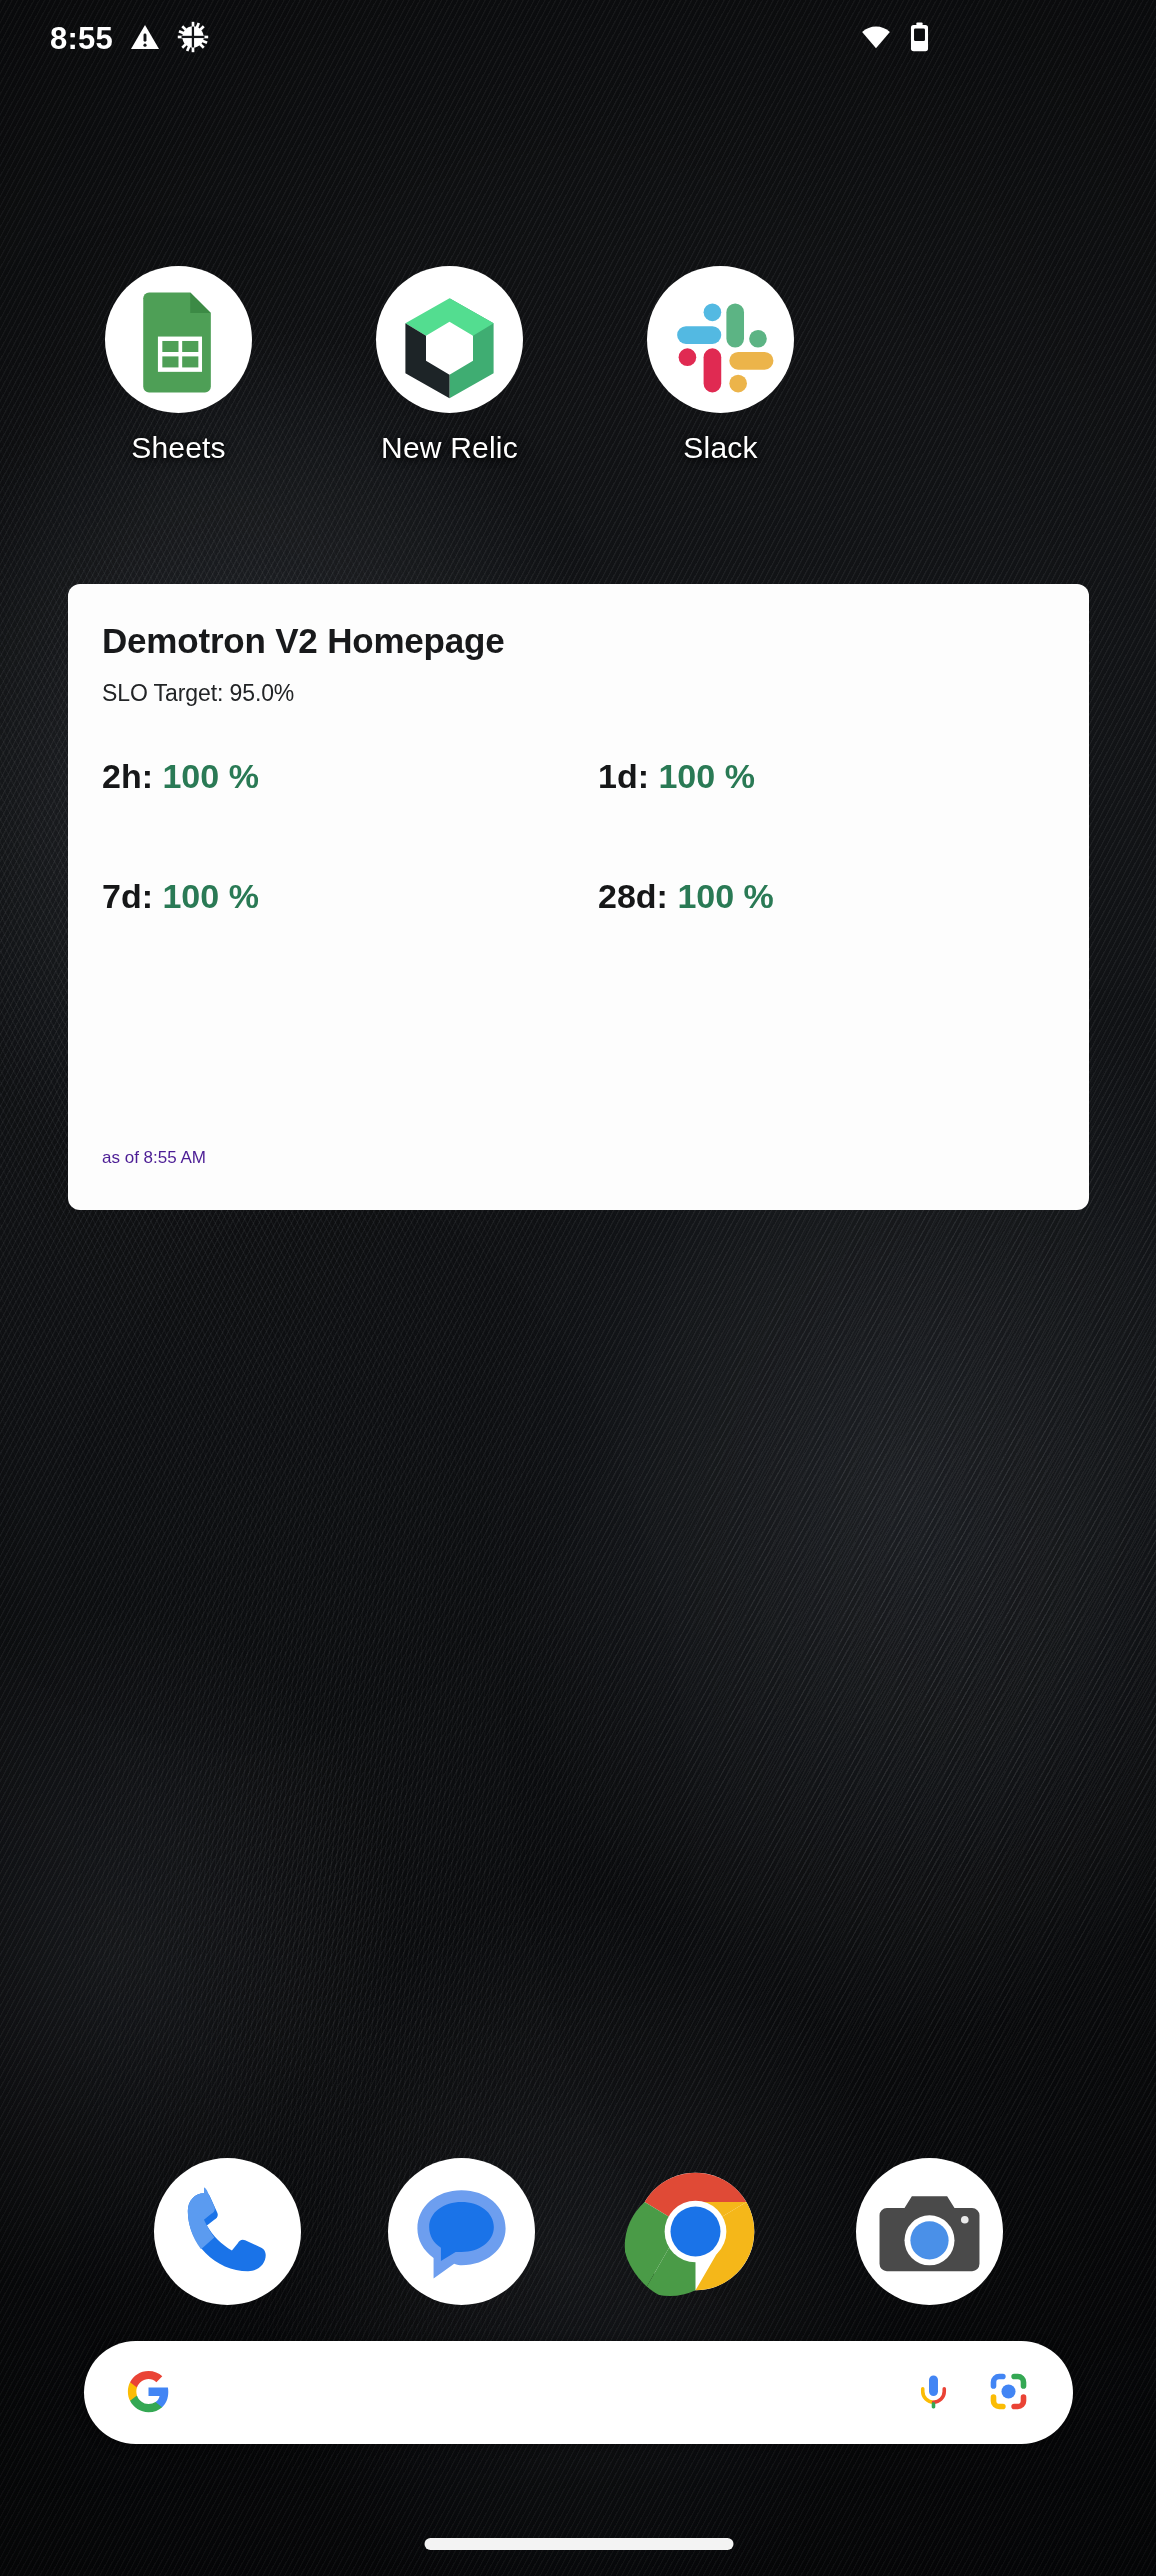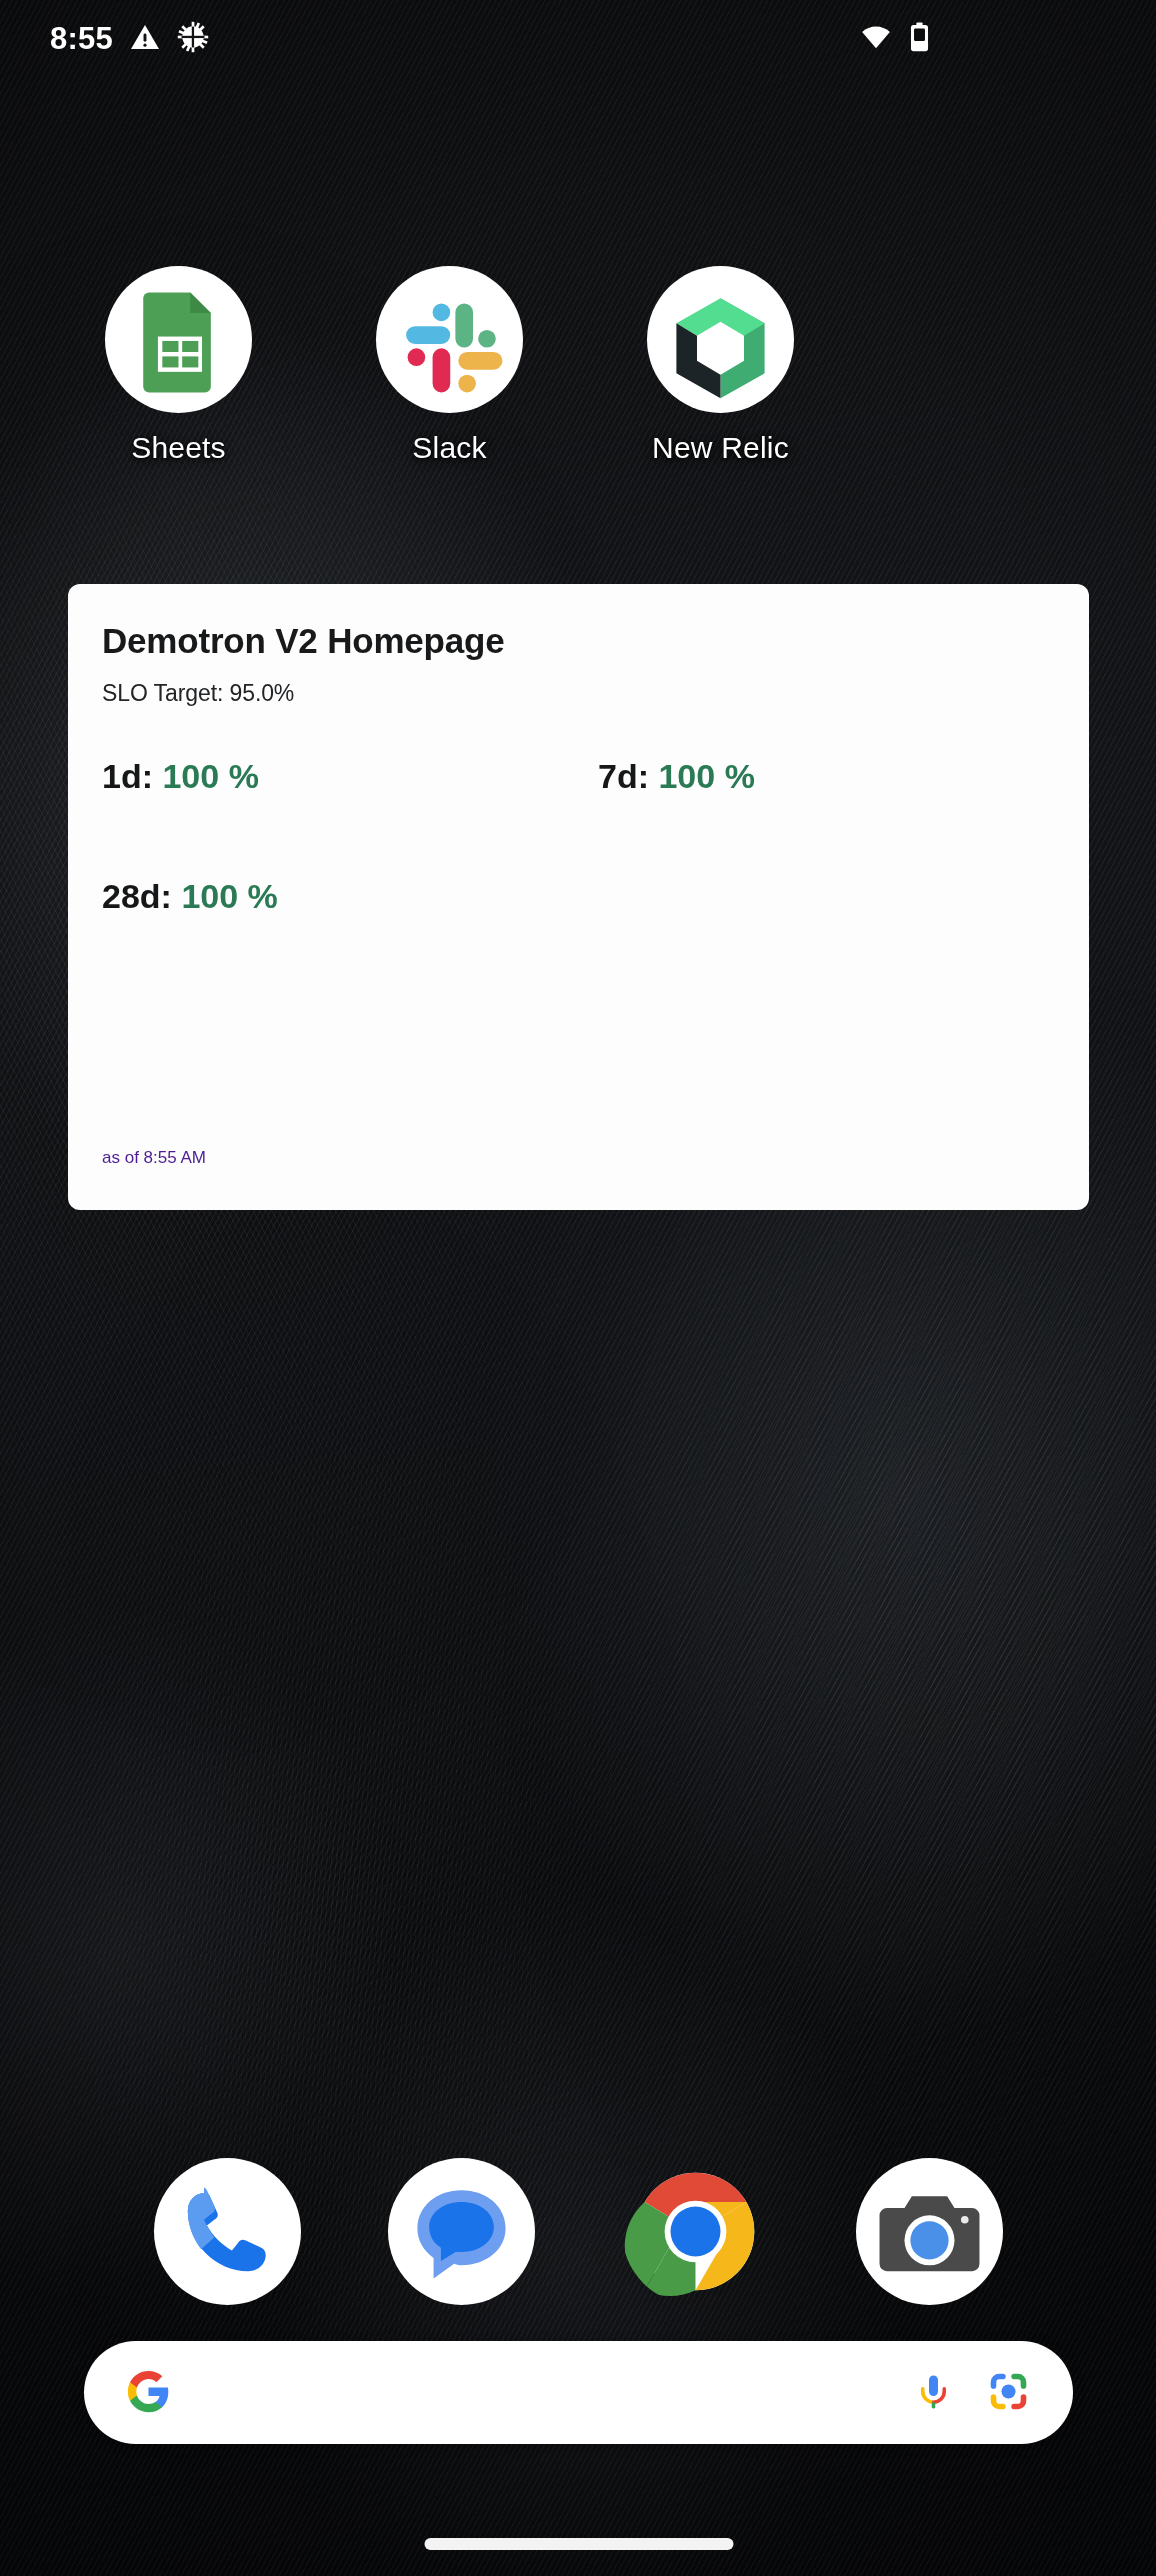--- a/index.html
+++ b/index.html
@@ -215,57 +215,61 @@
         <rect x="52.5" y="61.5" width="11" height="7.5" fill="#4e9f56"></rect>
       </svg>
     </div>
     <div class="app-label">Sheets</div>
   </div>
 
   <div class="app-cell">
     <div class="app-icon">
       <svg width="147" height="147" viewBox="0 0 100 100">
 
-        <rect x="38.5" y="25.5" width="12" height="12" rx="6" fill="#53b9e2"></rect>
-        <rect x="20.5" y="41" width="30" height="12" rx="6" fill="#53b9e2"></rect>
-
-        <rect x="54" y="25.5" width="12" height="30" rx="6" fill="#5cb484"></rect>
-        <rect x="69.5" y="43.5" width="12" height="12" rx="6" fill="#5cb484"></rect>
-
-        <rect x="56" y="58.5" width="30" height="12" rx="6" fill="#ecb44a"></rect>
-        <rect x="56" y="74" width="12" height="12" rx="6" fill="#ecb44a"></rect>
-
-        <rect x="38.5" y="56" width="12" height="30" rx="6" fill="#e02a52"></rect>
-        <rect x="21.5" y="56" width="12" height="12" rx="6" fill="#e02a52"></rect>
-      </svg>
-    </div>
-    <div class="app-label">Slack</div>
+        <path d="M50 22 L80 39 L80 73 L50 90 L50 74 L66 64.5 L66 47.5 Z" fill="#3fad72"></path>
+
+        <path d="M50 22 L80 39 L66 47.5 L50 38 L34 47.5 L20 39 Z" fill="#53dd90"></path>
+
+        <path d="M20 39 L34 47.5 L34 64.5 L50 74 L50 90 L20 73 Z" fill="#1d2427"></path>
+      </svg>
+    </div>
+    <div class="app-label">New Relic</div>
   </div>
 
   <div class="app-cell">
     <div class="app-icon">
       <svg width="147" height="147" viewBox="0 0 100 100">
 
-        <path d="M50 22 L80 39 L80 73 L50 90 L50 74 L66 64.5 L66 47.5 Z" fill="#3fad72"></path>
-
-        <path d="M50 22 L80 39 L66 47.5 L50 38 L34 47.5 L20 39 Z" fill="#53dd90"></path>
-
-        <path d="M20 39 L34 47.5 L34 64.5 L50 74 L50 90 L20 73 Z" fill="#1d2427"></path>
-      </svg>
-    </div>
-    <div class="app-label">New Relic</div>
+        <rect x="38.5" y="25.5" width="12" height="12" rx="6" fill="#53b9e2"></rect>
+        <rect x="20.5" y="41" width="30" height="12" rx="6" fill="#53b9e2"></rect>
+
+        <rect x="54" y="25.5" width="12" height="30" rx="6" fill="#5cb484"></rect>
+        <rect x="69.5" y="43.5" width="12" height="12" rx="6" fill="#5cb484"></rect>
+
+        <rect x="56" y="58.5" width="30" height="12" rx="6" fill="#ecb44a"></rect>
+        <rect x="56" y="74" width="12" height="12" rx="6" fill="#ecb44a"></rect>
+
+        <rect x="38.5" y="56" width="12" height="30" rx="6" fill="#e02a52"></rect>
+        <rect x="21.5" y="56" width="12" height="12" rx="6" fill="#e02a52"></rect>
+      </svg>
+    </div>
+    <div class="app-label">Slack</div>
   </div>
 
 </div>
 
 <div id="widget-card" style="background: rgb(253, 253, 253);">
   <div id="widget-title">Demotron V2 Homepage</div>
   <div class="widget-meta" id="widget-meta-1">SLO Target: 95.0%</div>
 
   <div id="slo-grid">
+    <div class="slo-cell">
+      <span class="slo-label">2h:</span>
+      <span class="slo-value" style="color: rgb(42, 122, 85);">100 %</span>
+    </div>
     <div class="slo-cell">
       <span class="slo-label">1d:</span>
       <span class="slo-value" style="color: rgb(42, 122, 85);">100 %</span>
     </div>
     <div class="slo-cell">
       <span class="slo-label">7d:</span>
       <span class="slo-value" style="color: rgb(42, 122, 85);">100 %</span>
     </div>
     <div class="slo-cell">
       <span class="slo-label">28d:</span>

